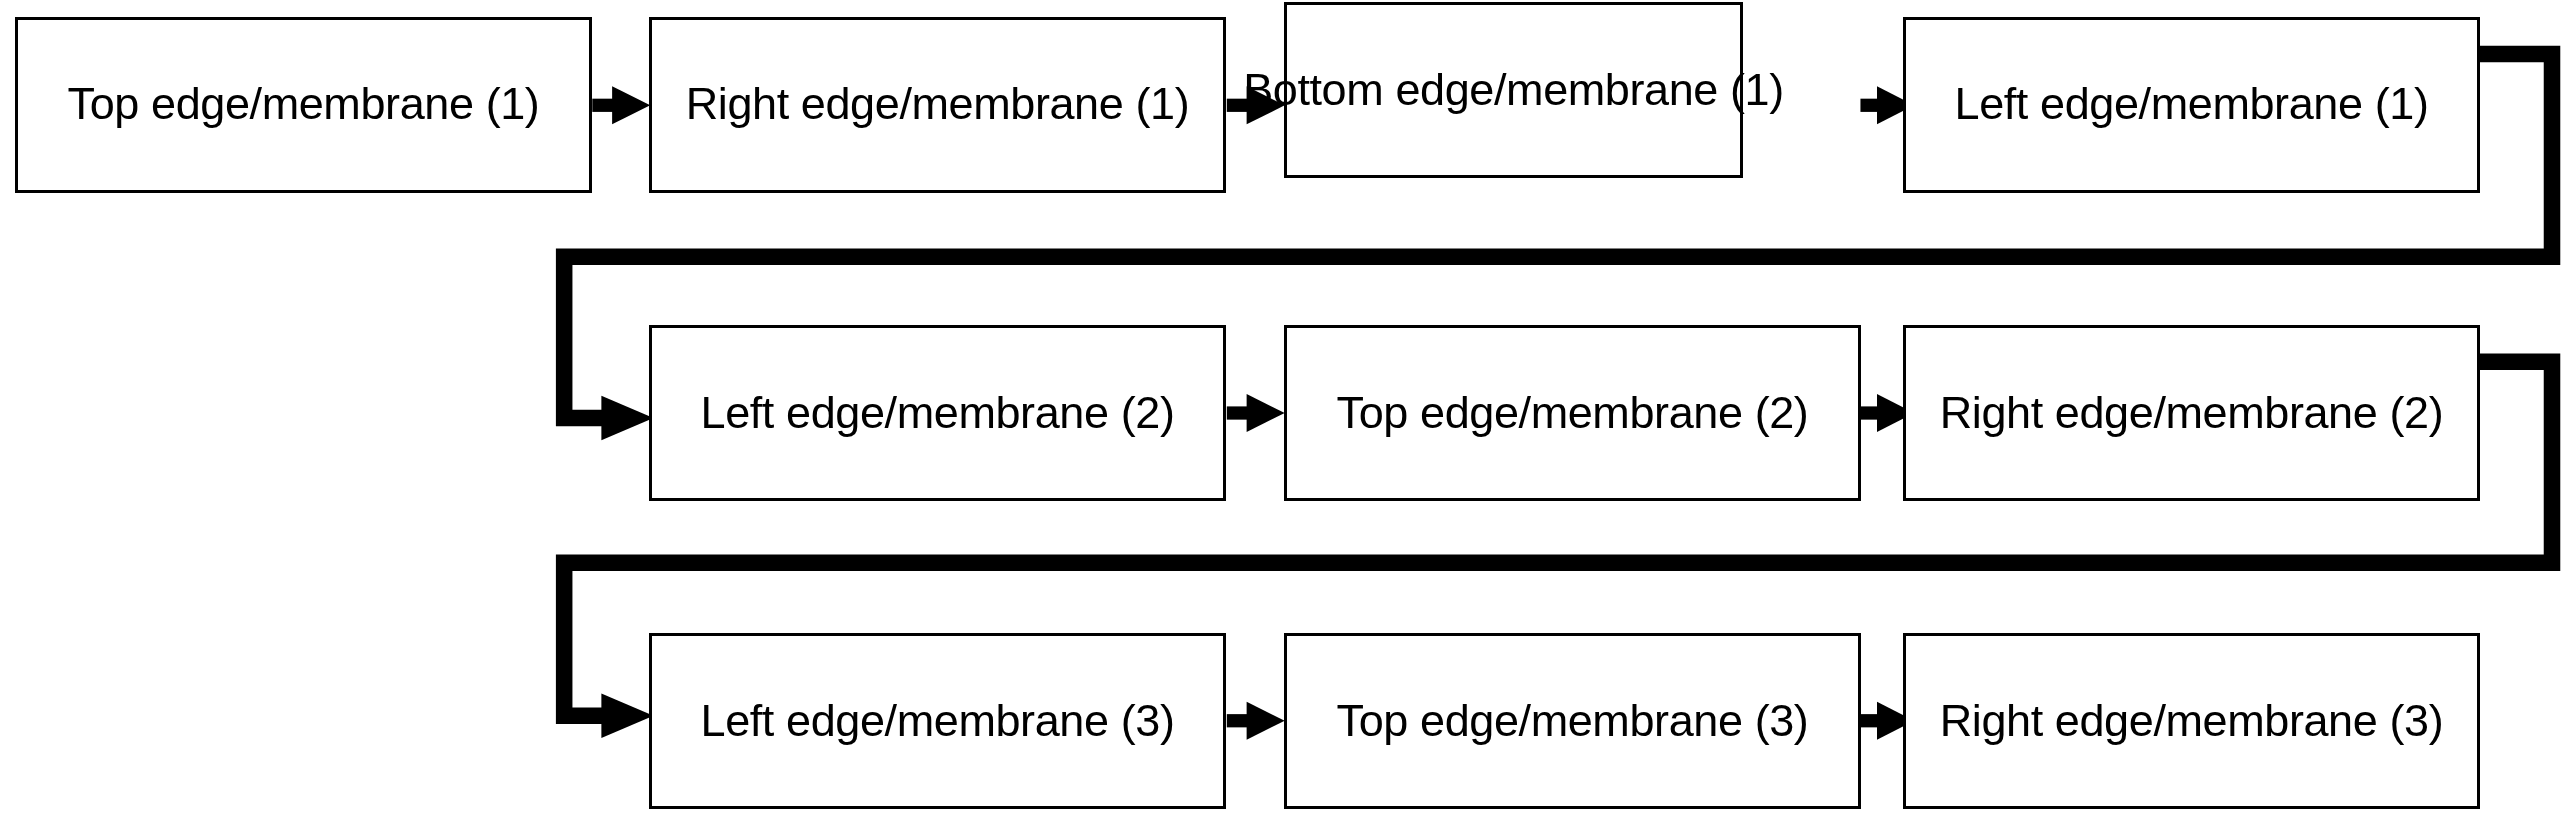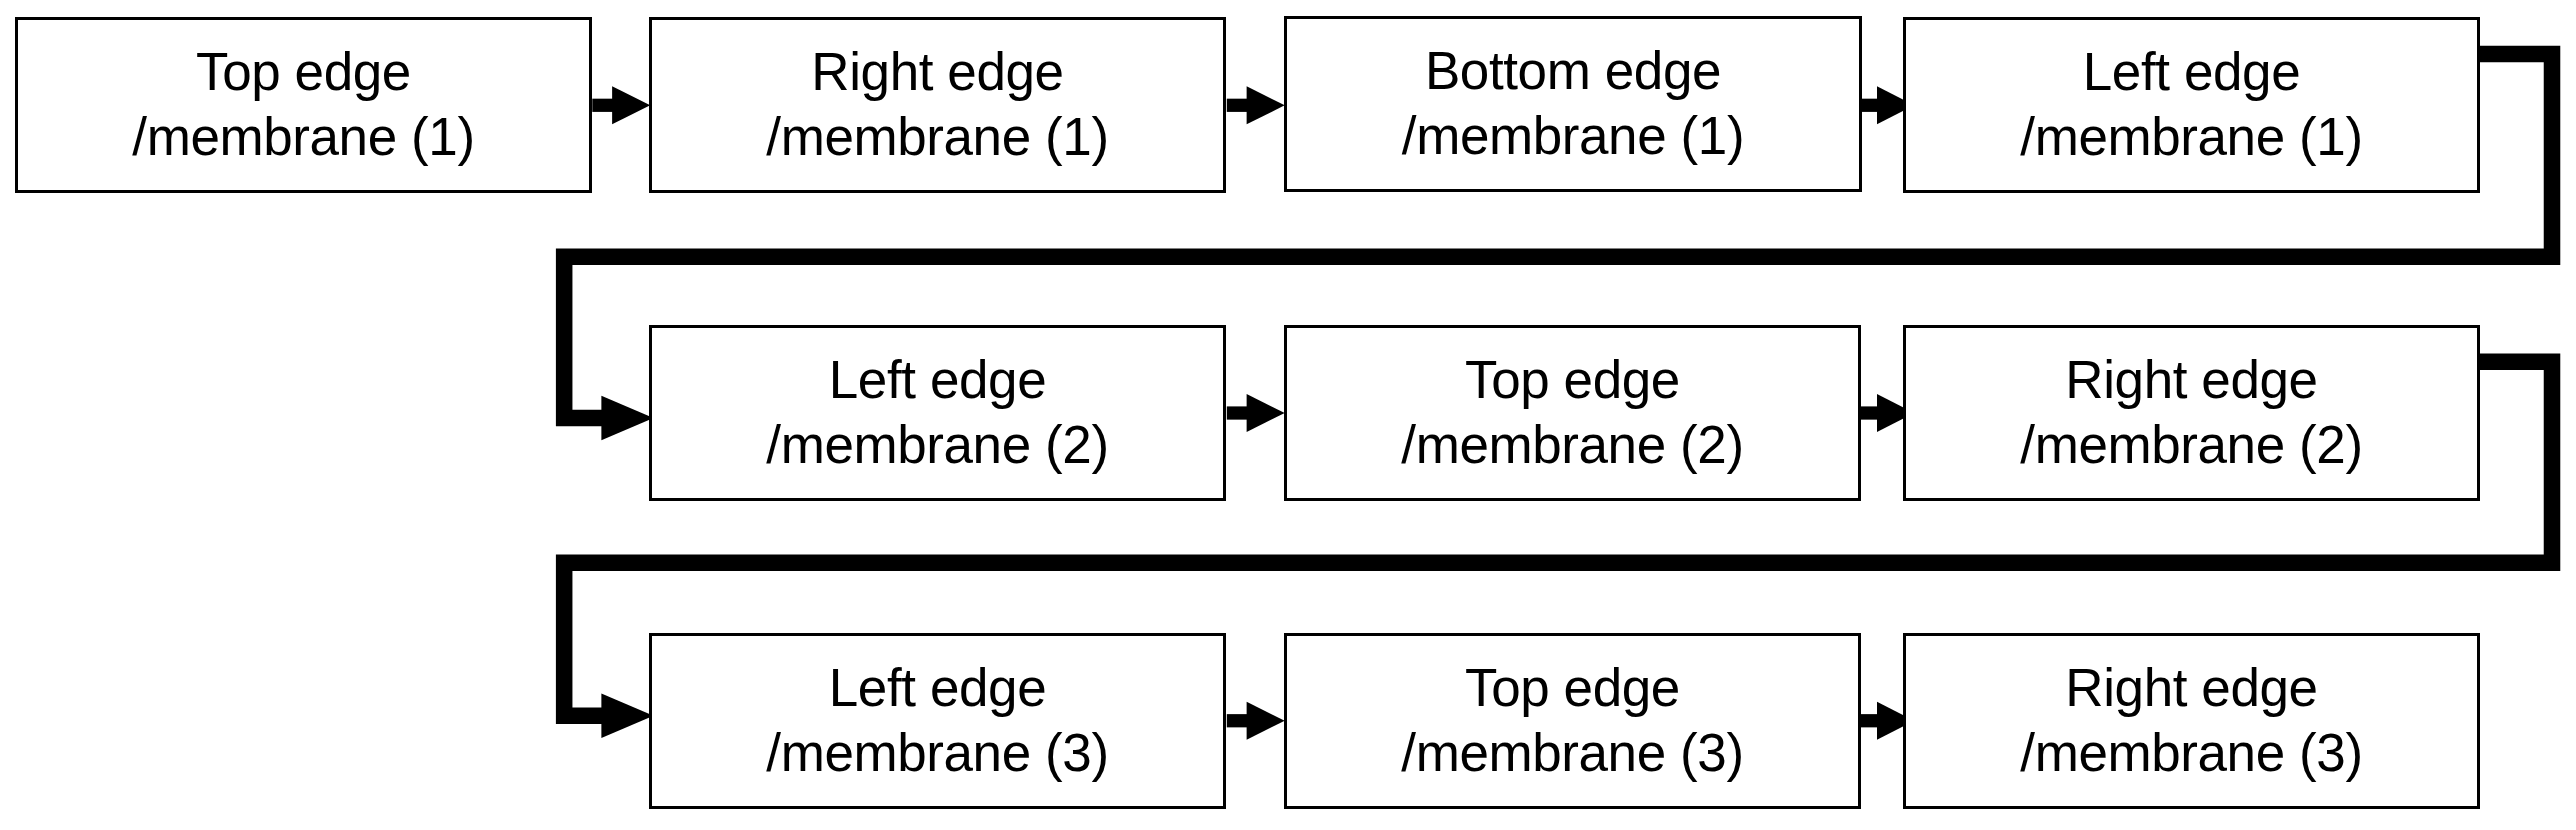--- a/index.html
+++ b/index.html
@@ -15,26 +15,25 @@
     background: #ffffff;
     overflow: hidden;
     font-family: "Liberation Sans", "DejaVu Sans", sans-serif;
   }
   .flow-box {
     position: absolute;
     box-sizing: border-box;
     background: #ffffff;
     border: 3.3px solid #000000;
     display: flex;
-    flex-direction: column;
     align-items: center;
     justify-content: center;
     text-align: center;
     color: #000000;
-    font-size: 53px;
+    font-size: 45px;
     line-height: 1.22;
     letter-spacing: -0.4px;
     z-index: 3;
   }
   .flow-box .line1,
   .flow-box .line2 {
     display: block;
     white-space: nowrap;
   }
   svg.wires {
@@ -113,21 +112,21 @@
   <div class="flow-box" style="left:15px; top:16.5px; width:577px; height:176px;">
     <span class="line1">Top edge</span>
     <span class="line2">/membrane (1)</span>
   </div>
 
   <div class="flow-box" style="left:649px; top:16.5px; width:577px; height:176px;">
     <span class="line1">Right edge</span>
     <span class="line2">/membrane (1)</span>
   </div>
 
-  <div class="flow-box" style="left:1284px; top:16px; width:578px; height:176px;">
+  <div class="flow-box" style="left:1284px; top:2px; width:459px; height:176px;">
     <span class="line1">Bottom edge</span>
     <span class="line2">/membrane (1)</span>
   </div>
 
   <div class="flow-box" style="left:1903px; top:16.5px; width:577px; height:176px;">
     <span class="line1">Left edge</span>
     <span class="line2">/membrane (1)</span>
   </div>
 
   <div class="flow-box" style="left:649px; top:325px; width:577px; height:176px;">

